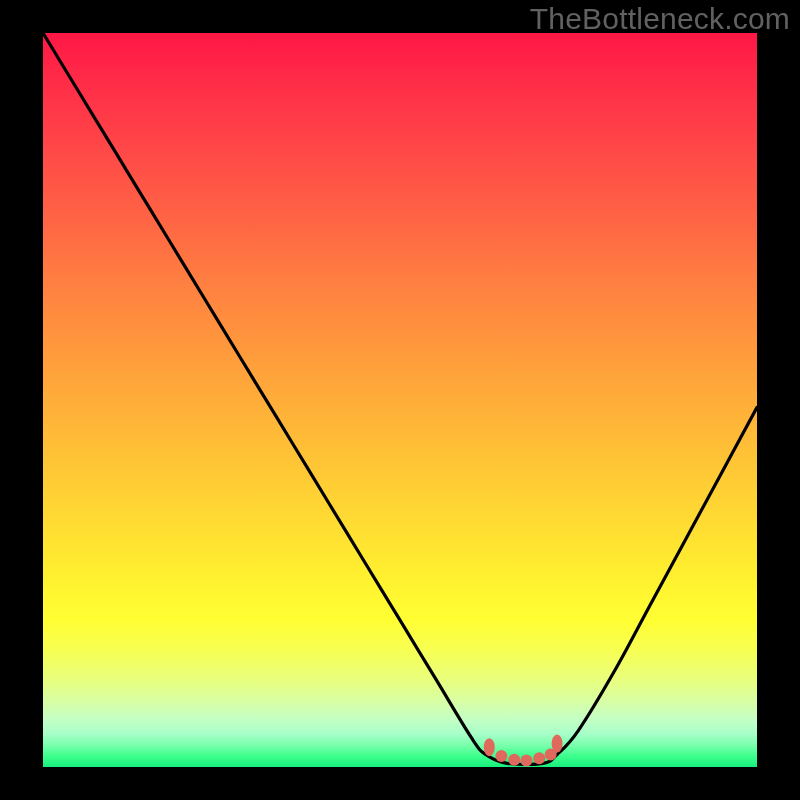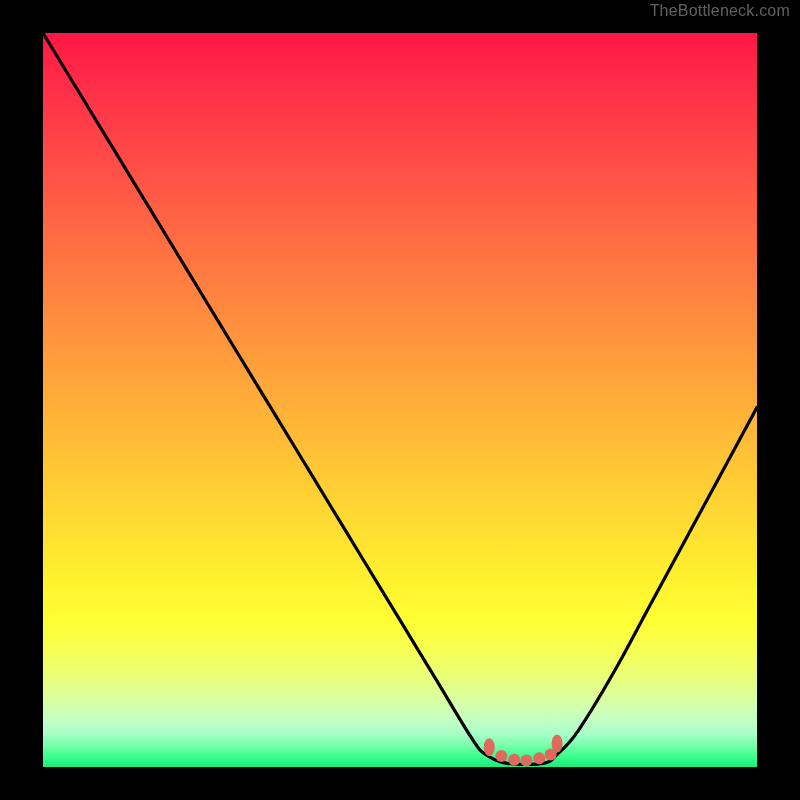--- a/index.html
+++ b/index.html
@@ -17,21 +17,21 @@
     top: 0;
     width: 800px;
     height: 800px;
     background: #000;
   }
   .watermark {
     position: absolute;
     top: 2px;
     right: 10px;
     color: #616161;
-    font-size: 16px;
+    font-size: 30px;
     font-weight: 500;
     letter-spacing: 0.2px;
     user-select: none;
   }
   .plot {
     position: absolute;
     left: 43px;
     top: 33px;
     width: 714px;
     height: 734px;

